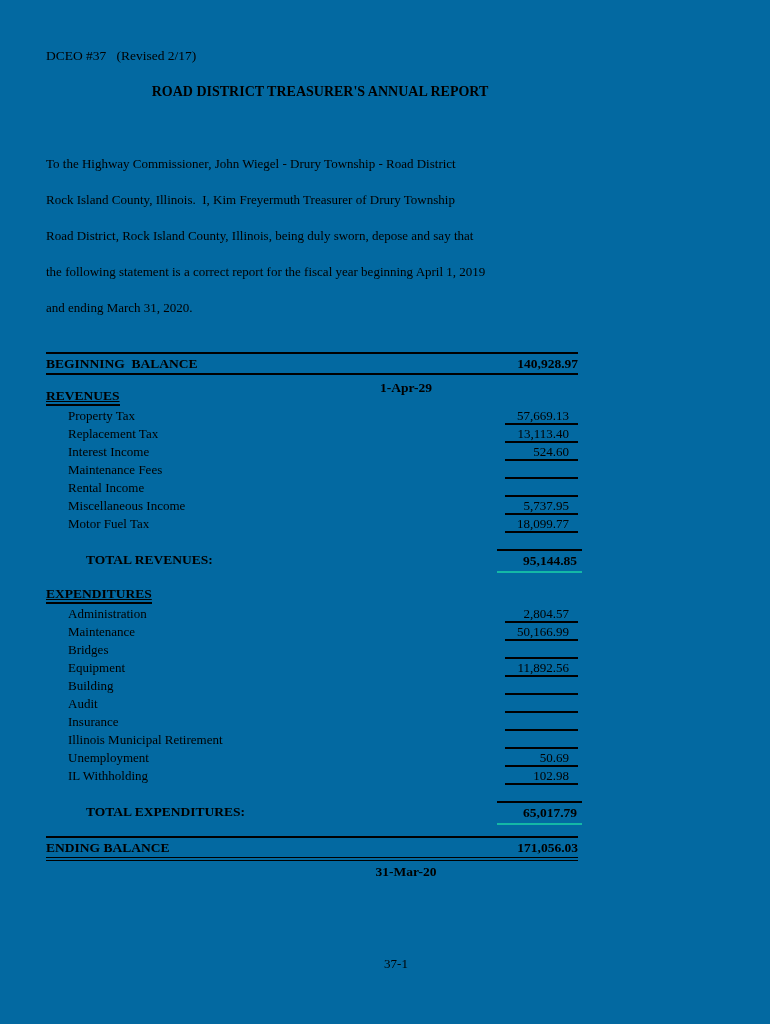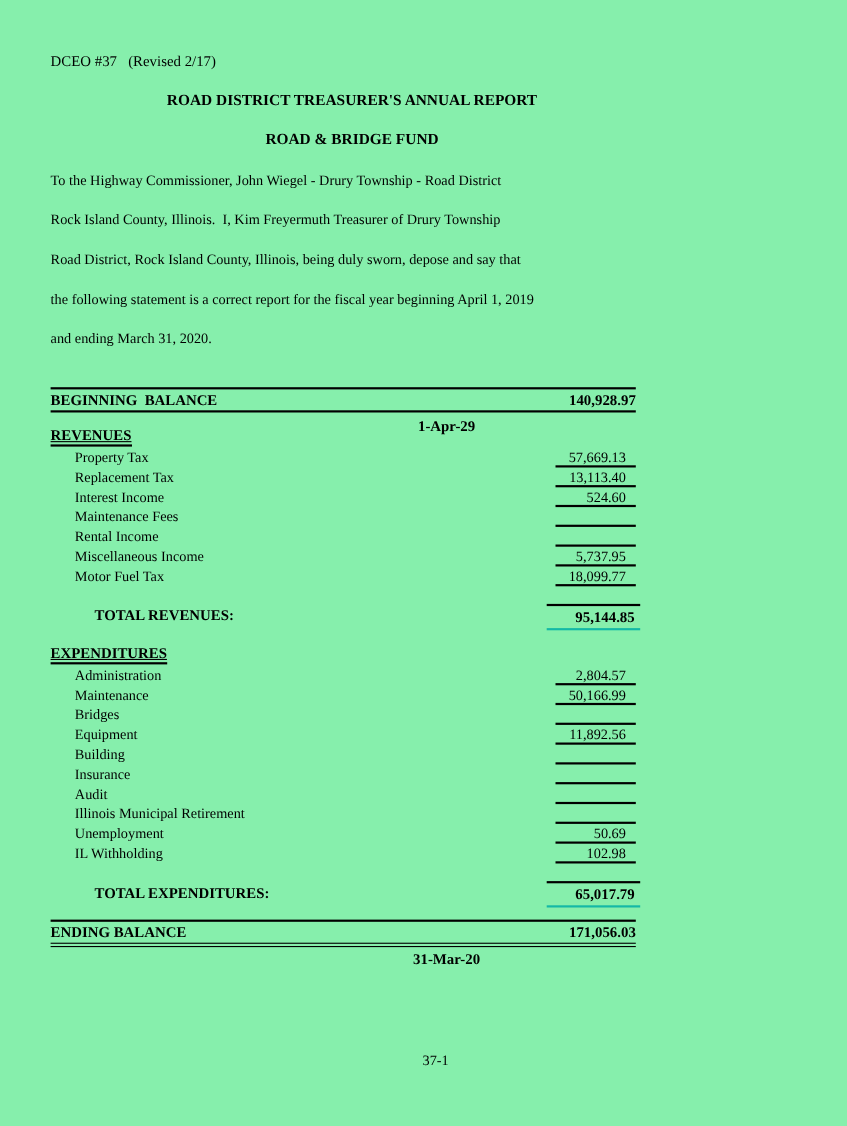--- a/index.html
+++ b/index.html
@@ -1,19 +1,19 @@
 <!DOCTYPE html>
 <html><head>
 <meta charset="utf-8">
 <style>
   html,body{margin:0;padding:0;background:#fff;}
   .page{
     position:relative;
     width:770px;height:1024px;
-    background:#86efac;
+    background:#0369a1;
     font-family:"Liberation Serif","DejaVu Serif",serif;
     color:#000;
     overflow:hidden;
   }
   .abs{position:absolute;}
   
   .form-number{left:46px;top:48px;font-size:13.5px;white-space:pre;}
   
   .doc-title{left:46px;top:84px;width:548px;text-align:center;font-weight:bold;font-size:14px;}
   .doc-subtitle{left:46px;top:120px;width:548px;text-align:center;font-weight:bold;font-size:14px;}
@@ -60,21 +60,20 @@
 </style>
 </head>
 <body>
 
 <div class="page">
 
   <div class="abs form-number">DCEO #37   (Revised 2/17)</div>
 
   <div class="abs doc-title">ROAD DISTRICT TREASURER'S ANNUAL REPORT</div>
 
-  <div class="abs doc-subtitle">ROAD &amp; BRIDGE FUND</div>
 
   <div class="abs intro" id="intro">
       <div class="intro-line">To the Highway Commissioner, John Wiegel - Drury Township - Road District</div>
       <div class="intro-line">Rock Island County, Illinois.  I, Kim Freyermuth Treasurer of Drury Township</div>
       <div class="intro-line">Road District, Rock Island County, Illinois, being duly sworn, depose and say that</div>
       <div class="intro-line">the following statement is a correct report for the fiscal year beginning April 1, 2019</div>
       <div class="intro-line">and ending March 31, 2020.</div>
     </div>
 
   <div class="abs content-col bal-row" style="top:352px;">
@@ -153,26 +152,26 @@
         <span class="item-label">Equipment</span>
         <span class="item-fill"></span>
         <span class="item-value-box">11,892.56</span>
       </div>
       <div class="item-row">
         <span class="item-label">Building</span>
         <span class="item-fill"></span>
         <span class="item-value-box"></span>
       </div>
       <div class="item-row">
+        <span class="item-label">Audit</span>
+        <span class="item-fill"></span>
+        <span class="item-value-box"></span>
+      </div>
+      <div class="item-row">
         <span class="item-label">Insurance</span>
-        <span class="item-fill"></span>
-        <span class="item-value-box"></span>
-      </div>
-      <div class="item-row">
-        <span class="item-label">Audit</span>
         <span class="item-fill"></span>
         <span class="item-value-box"></span>
       </div>
       <div class="item-row">
         <span class="item-label">Illinois Municipal Retirement</span>
         <span class="item-fill"></span>
         <span class="item-value-box"></span>
       </div>
       <div class="item-row">
         <span class="item-label">Unemployment</span>

